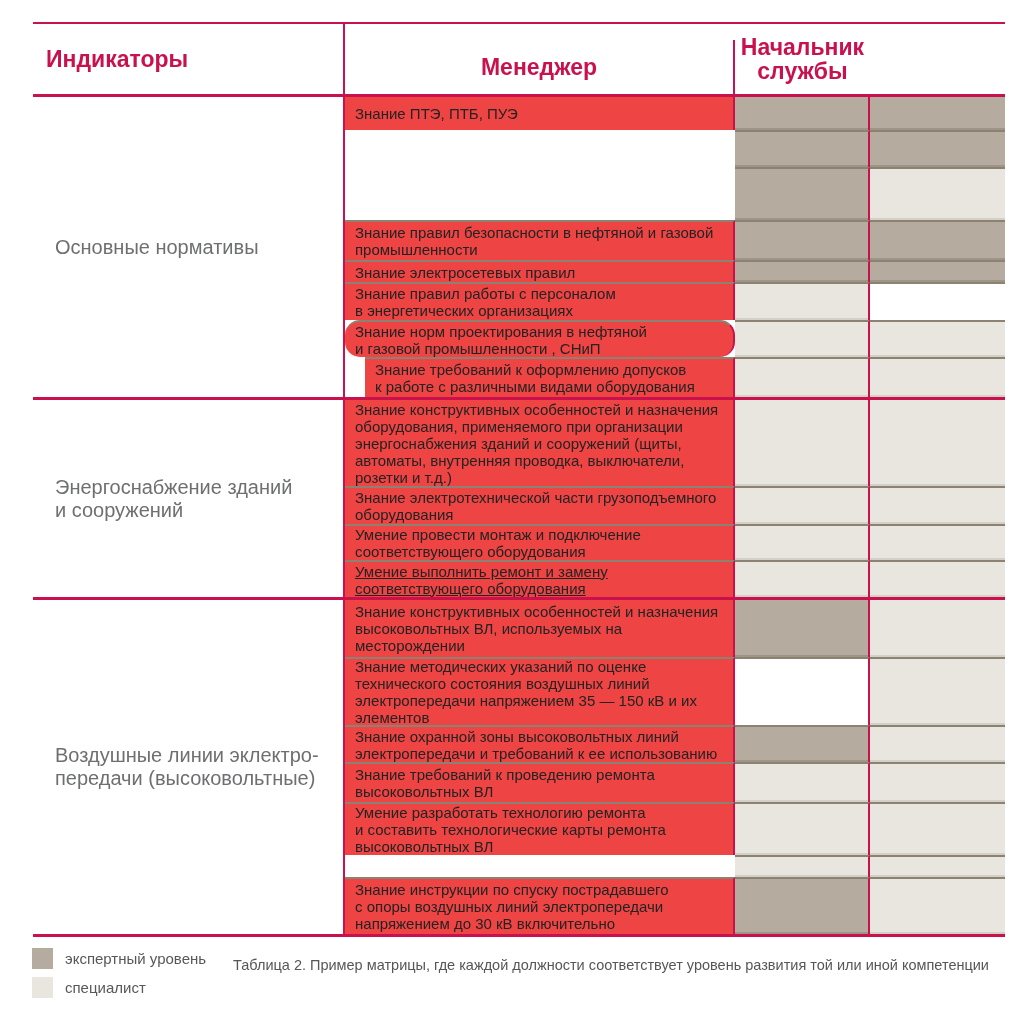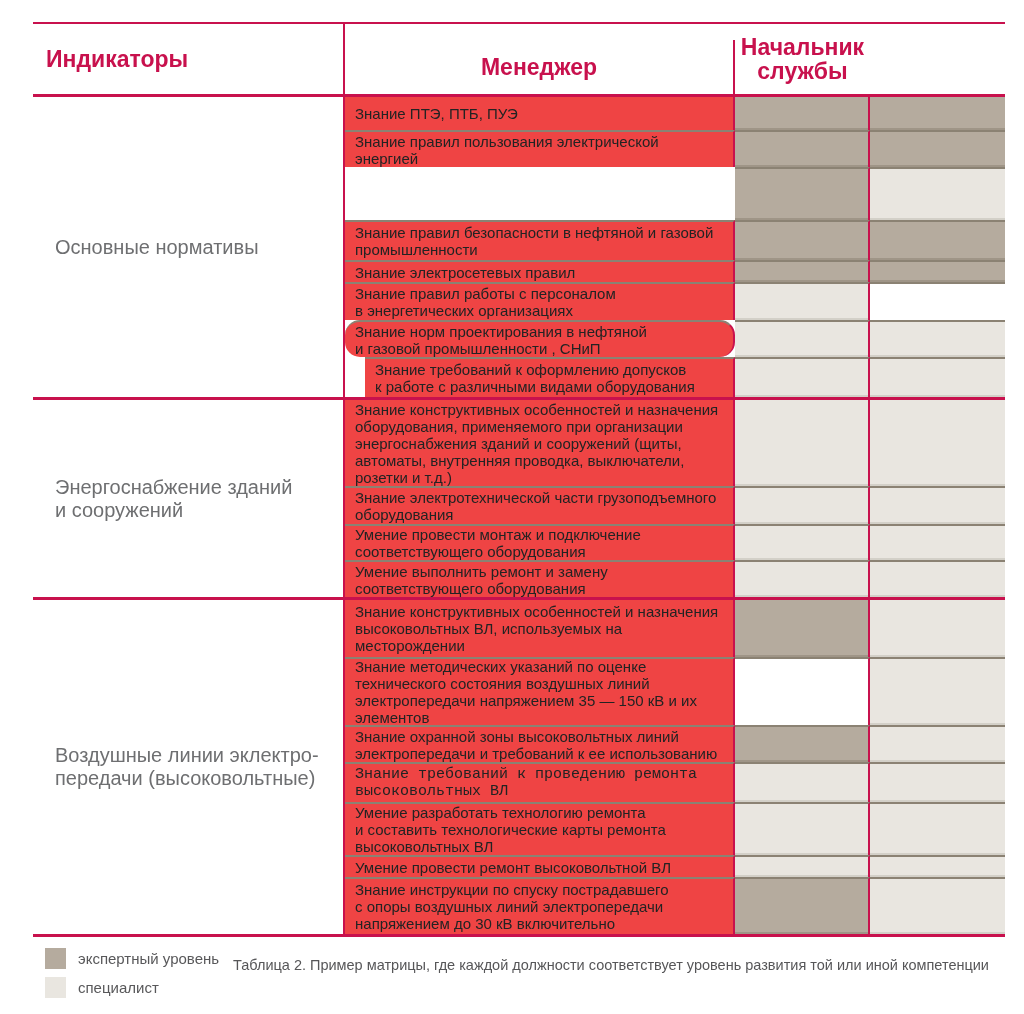--- a/index.html
+++ b/index.html
@@ -47,21 +47,21 @@
     padding:2px 6px 2px 10px;background:#ef4444;
     font-size:15px;line-height:17px;color:var(--ind-text);white-space:pre-line;
     border-right:2px solid var(--red);overflow:hidden;
   }
   .lvl{grid-column:3;border-right:2px solid var(--red);}
   .lvl.last{grid-column:4;border-right:none;}
   .lvl.expert{background:var(--expert);box-shadow:inset 0 -2px 0 rgba(60,50,35,.18);}
   .lvl.specialist{background:var(--specialist);box-shadow:inset 0 -2px 0 rgba(60,50,35,.12);}
   .lvl.none{background:#fff;}
   .sep{border-top:2px solid var(--sep);}
-  .legend{position:absolute;left:45px;top:948px;}
+  .legend{position:absolute;left:32px;top:948px;}
   .legend-row{display:flex;align-items:center;margin-bottom:8px;}
   .swatch{width:21px;height:21px;flex:0 0 21px;margin-right:12px;}
   .swatch.expert{background:var(--expert);}
   .swatch.specialist{background:var(--specialist);}
   .legend-label{font-size:15px;color:var(--legend-text);}
   .caption{
     position:absolute;left:233px;top:957px;width:785px;
     font-size:14.5px;color:#565658;white-space:nowrap;
   }
 </style>
@@ -74,22 +74,20 @@
     <div class="hdr-cell c3">Менеджер</div>
     <div class="hdr-cell c4">Начальник
 службы</div>
   </div>
   <div id="sections">
       <div class="section" style="grid-template-rows: 33px 37px 53px 40px 22px 38px 37px 40px;">
         <div class="comp" style="grid-row: 1 / span 8;">Основные нормативы</div>
         <div class="ind" style="grid-row: 1;">Знание ПТЭ, ПТБ, ПУЭ</div>
         <div class="lvl expert" style="grid-row: 1;"></div>
         <div class="lvl last expert" style="grid-row: 1;"></div>
-        <div class="ind sep" style="grid-row: 2;">Знание правил пользования электрической
-энергией</div>
         <div class="lvl expert sep" style="grid-row: 2;"></div>
         <div class="lvl last expert sep" style="grid-row: 2;"></div>
         <div class="lvl expert sep" style="grid-row: 3;"></div>
         <div class="lvl last specialist sep" style="grid-row: 3;"></div>
         <div class="ind sep" style="grid-row: 4;">Знание правил безопасности в нефтяной и газовой
 промышленности</div>
         <div class="lvl expert sep" style="grid-row: 4;"></div>
         <div class="lvl last expert sep" style="grid-row: 4;"></div>
         <div class="ind sep" style="grid-row: 5;">Знание электросетевых правил</div>
         <div class="lvl expert sep" style="grid-row: 5;"></div>
@@ -118,21 +116,21 @@
         <div class="lvl specialist" style="grid-row: 1;"></div>
         <div class="lvl last specialist" style="grid-row: 1;"></div>
         <div class="ind sep" style="grid-row: 2;">Знание электротехнической части грузоподъемного
 оборудования</div>
         <div class="lvl specialist sep" style="grid-row: 2;"></div>
         <div class="lvl last specialist sep" style="grid-row: 2;"></div>
         <div class="ind sep" style="grid-row: 3;">Умение провести монтаж и подключение
 соответствующего оборудования</div>
         <div class="lvl specialist sep" style="grid-row: 3;"></div>
         <div class="lvl last specialist sep" style="grid-row: 3;"></div>
-        <div class="ind sep" style="grid-row: 4;">Умение выполнить ремонт и замену
+        <div class="ind sep" style="grid-row: 4; text-decoration: underline;">Умение выполнить ремонт и замену
 соответствующего оборудования</div>
         <div class="lvl specialist sep" style="grid-row: 4;"></div>
         <div class="lvl last specialist sep" style="grid-row: 4;"></div>
       </div>
       <div class="section" style="grid-template-rows: 57px 68px 37px 40px 53px 22px 57px;">
         <div class="comp" style="grid-row: 1 / span 7;">Воздушные линии эклектро-
 передачи (высоковольтные)</div>
         <div class="ind" style="grid-row: 1;">Знание конструктивных особенностей и назначения
 высоковольтных ВЛ, используемых на
 месторождении</div>
@@ -141,30 +139,29 @@
         <div class="ind sep" style="grid-row: 2;">Знание методических указаний по оценке
 технического состояния воздушных линий
 электропередачи напряжением 35 — 150 кВ и их
 элементов</div>
         <div class="lvl none sep" style="grid-row: 2;"></div>
         <div class="lvl last specialist sep" style="grid-row: 2;"></div>
         <div class="ind sep" style="grid-row: 3;">Знание охранной зоны высоковольтных линий
 электропередачи и требований к ее использованию</div>
         <div class="lvl expert sep" style="grid-row: 3;"></div>
         <div class="lvl last specialist sep" style="grid-row: 3;"></div>
-        <div class="ind sep" style="grid-row: 4; font-family: Liberation Mono, monospace;">Знание требований к проведению ремонта
+        <div class="ind sep" style="grid-row: 4;">Знание требований к проведению ремонта
 высоковольтных ВЛ</div>
         <div class="lvl specialist sep" style="grid-row: 4;"></div>
         <div class="lvl last specialist sep" style="grid-row: 4;"></div>
         <div class="ind sep" style="grid-row: 5;">Умение разработать технологию ремонта
 и составить технологические карты ремонта
 высоковольтных ВЛ</div>
         <div class="lvl specialist sep" style="grid-row: 5;"></div>
         <div class="lvl last specialist sep" style="grid-row: 5;"></div>
-        <div class="ind sep" style="grid-row: 6;">Умение провести ремонт высоковольтной ВЛ</div>
         <div class="lvl specialist sep" style="grid-row: 6;"></div>
         <div class="lvl last specialist sep" style="grid-row: 6;"></div>
         <div class="ind sep" style="grid-row: 7;">Знание инструкции по спуску пострадавшего
 с опоры воздушных линий электропередачи
 напряжением до 30 кВ включительно</div>
         <div class="lvl expert sep" style="grid-row: 7;"></div>
         <div class="lvl last specialist sep" style="grid-row: 7;"></div>
       </div>
     </div>
 </div>

